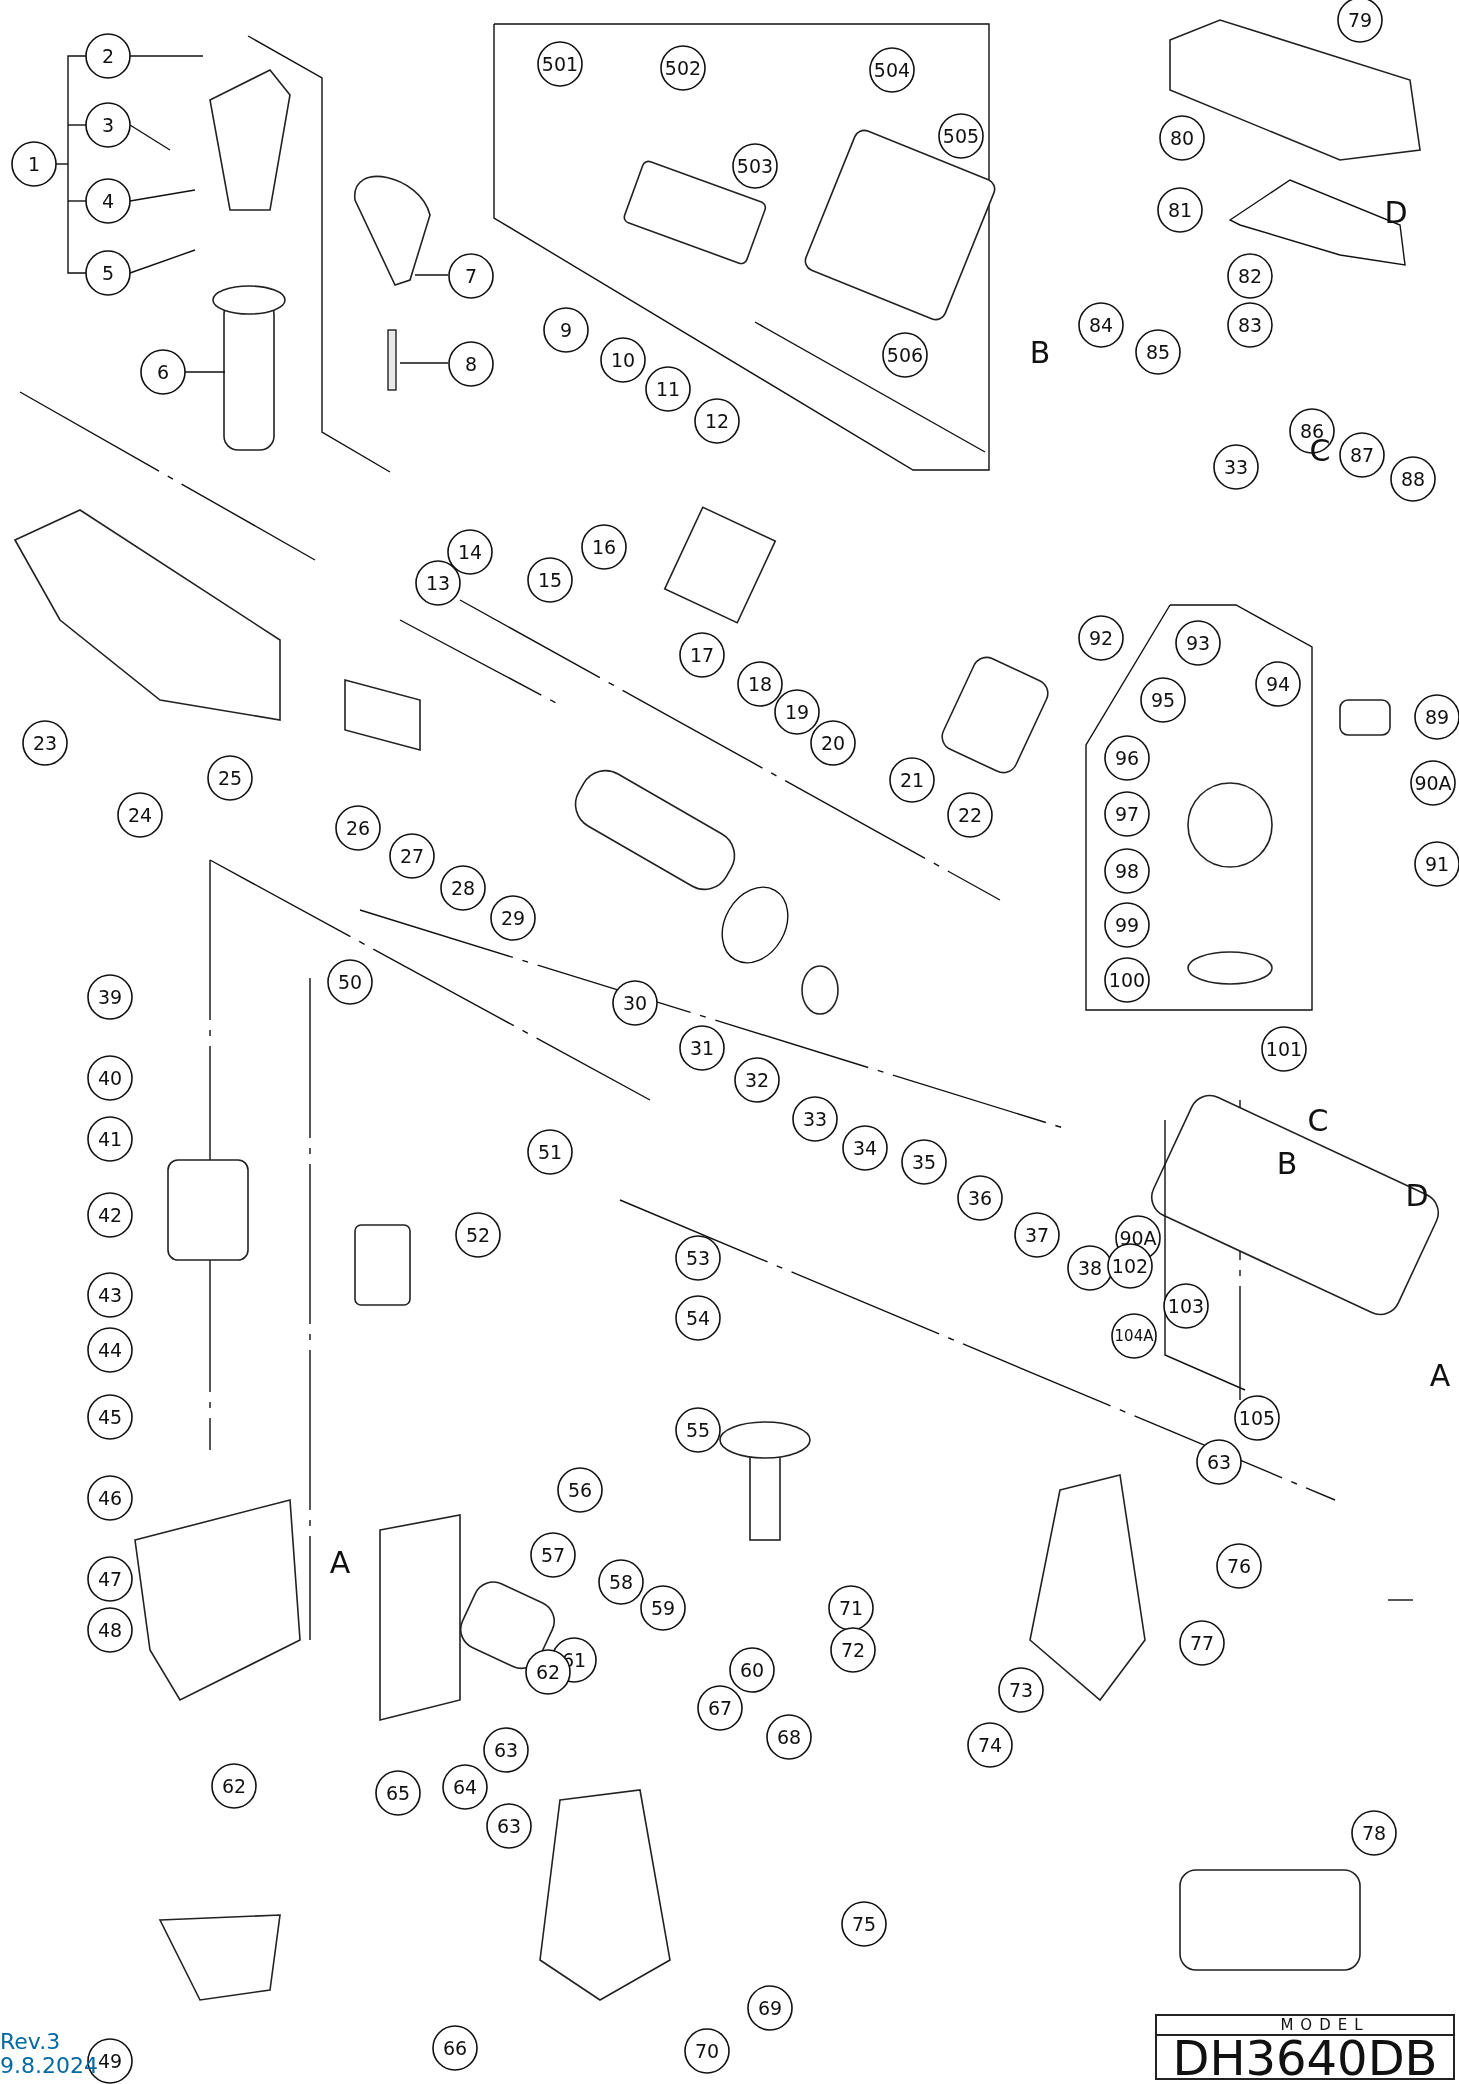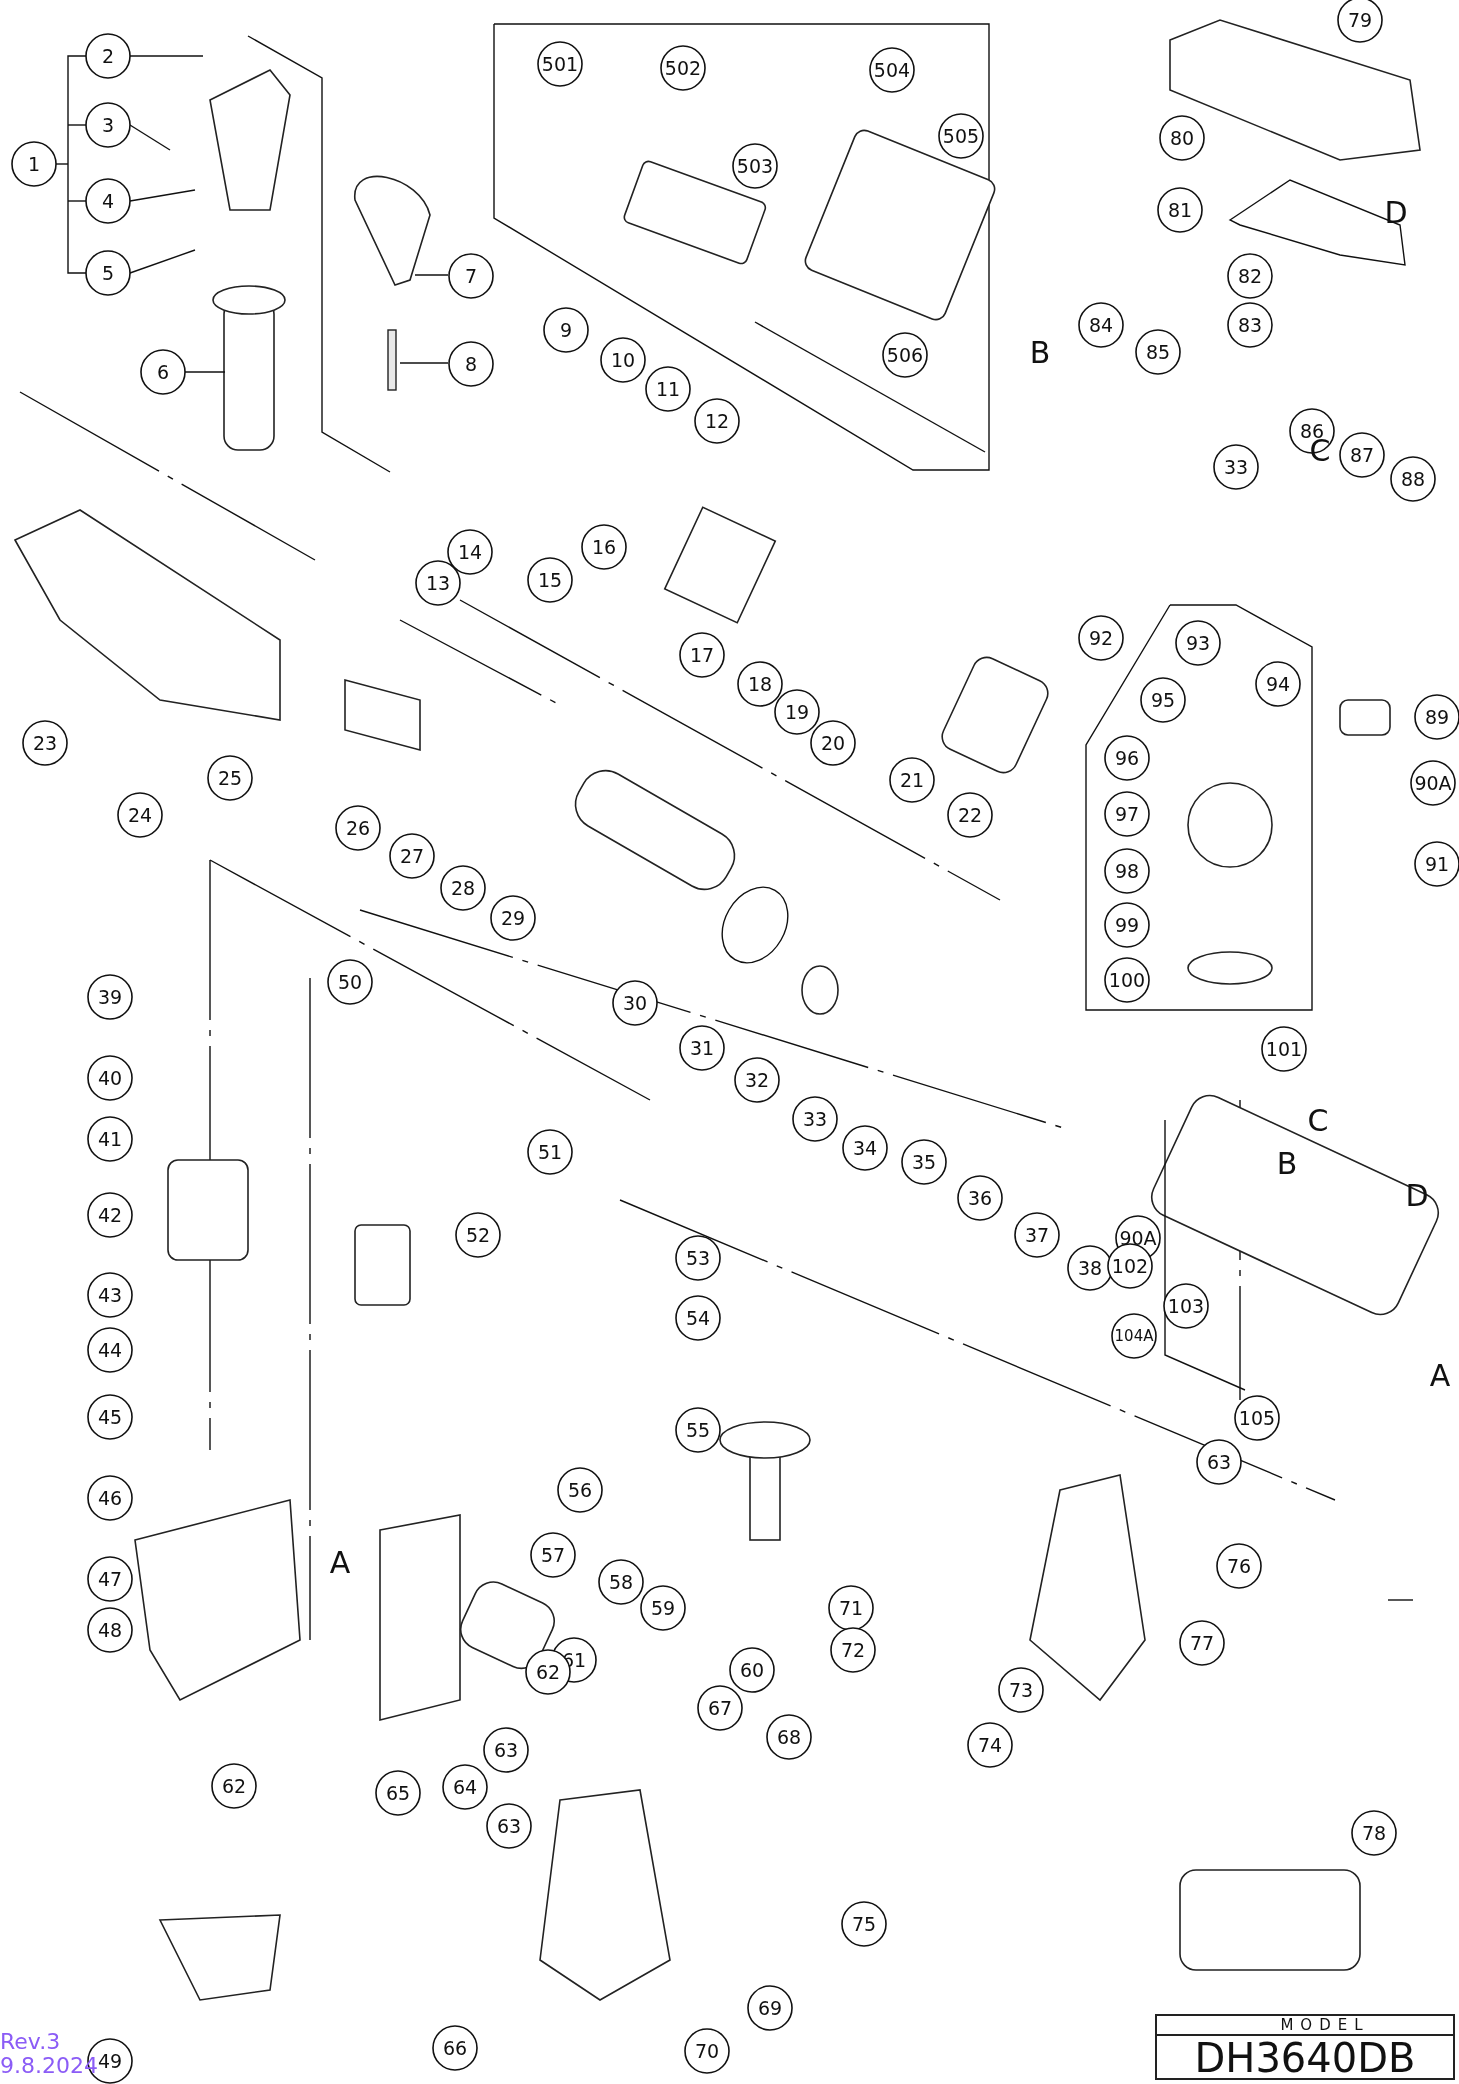--- a/index.html
+++ b/index.html
@@ -10,27 +10,27 @@
   .callout text { font-family: "DejaVu Sans", sans-serif; font-size: 19px; fill: #111;
                   text-anchor: middle; dominant-baseline: central; }
   .callout text.sm { font-size: 15px; }
   .letter text { font-family: "DejaVu Sans", sans-serif; font-size: 30px; fill: #111;
                  text-anchor: middle; dominant-baseline: central; }
   .ln { stroke: #111; stroke-width: 1.4; fill: none; }
   .part { stroke: #222; stroke-width: 1.6; fill: #fff; }
   .partfill { stroke: #222; stroke-width: 1.4; fill: #e8e8e8; }
   .dash { stroke: #111; stroke-width: 1.4; fill: none; stroke-dasharray: 160 10 6 10; }
   #rev { position: absolute; left: 0; top: 2030px; font-family: "DejaVu Sans", sans-serif;
-         font-size: 22px; line-height: 24px; color: #8b5cf6; }
+         font-size: 22px; line-height: 24px; color: #0369a1; }
   #model-box { position: absolute; left: 1155px; top: 2014px; width: 300px; height: 66px;
                border: 2px solid #222; box-sizing: border-box; }
   #model-label { height: 18px; border-bottom: 2px solid #222; text-align: center;
                  font-family: "DejaVu Sans", sans-serif; font-size: 15px; letter-spacing: 7px;
                  line-height: 18px; padding-left: 40px; }
-  #model-number { text-align: center; font-family: "DejaVu Sans", sans-serif; font-size: 40px;
+  #model-number { text-align: center; font-family: "DejaVu Sans", sans-serif; font-size: 48px;
                   line-height: 44px; }
 </style>
 </head>
 <body>
 
 <svg id="diagram" viewBox="0 0 1459 2084" xmlns="http://www.w3.org/2000/svg">
 
   <g>
     <polyline class="ln" points="494,24 989,24 989,470 913,470 494,218 494,24"></polyline>
   </g>

